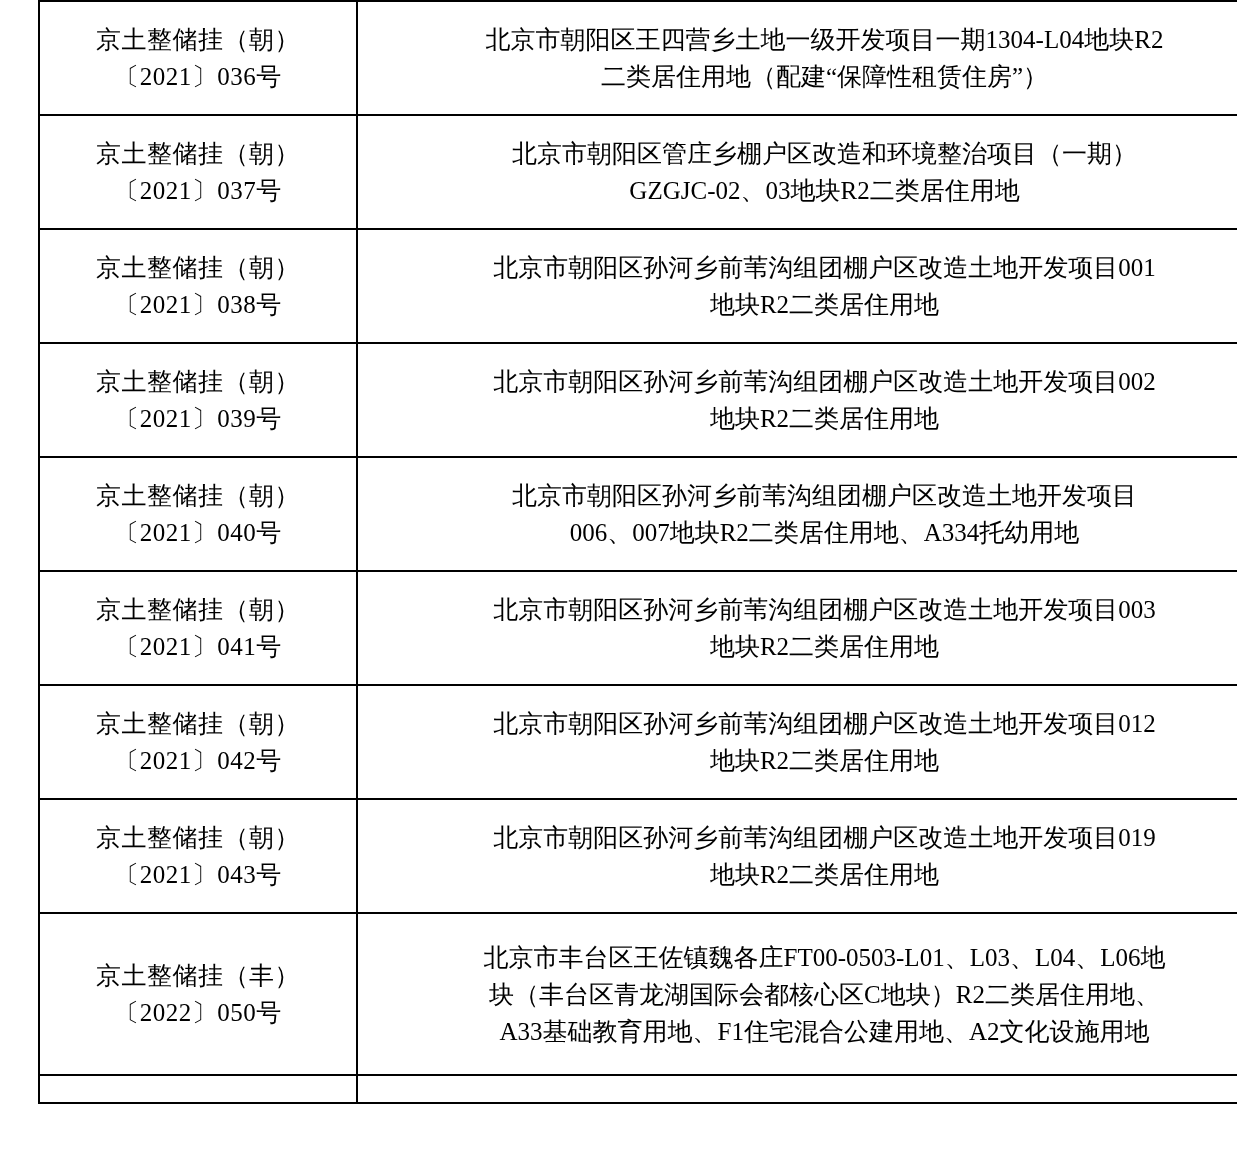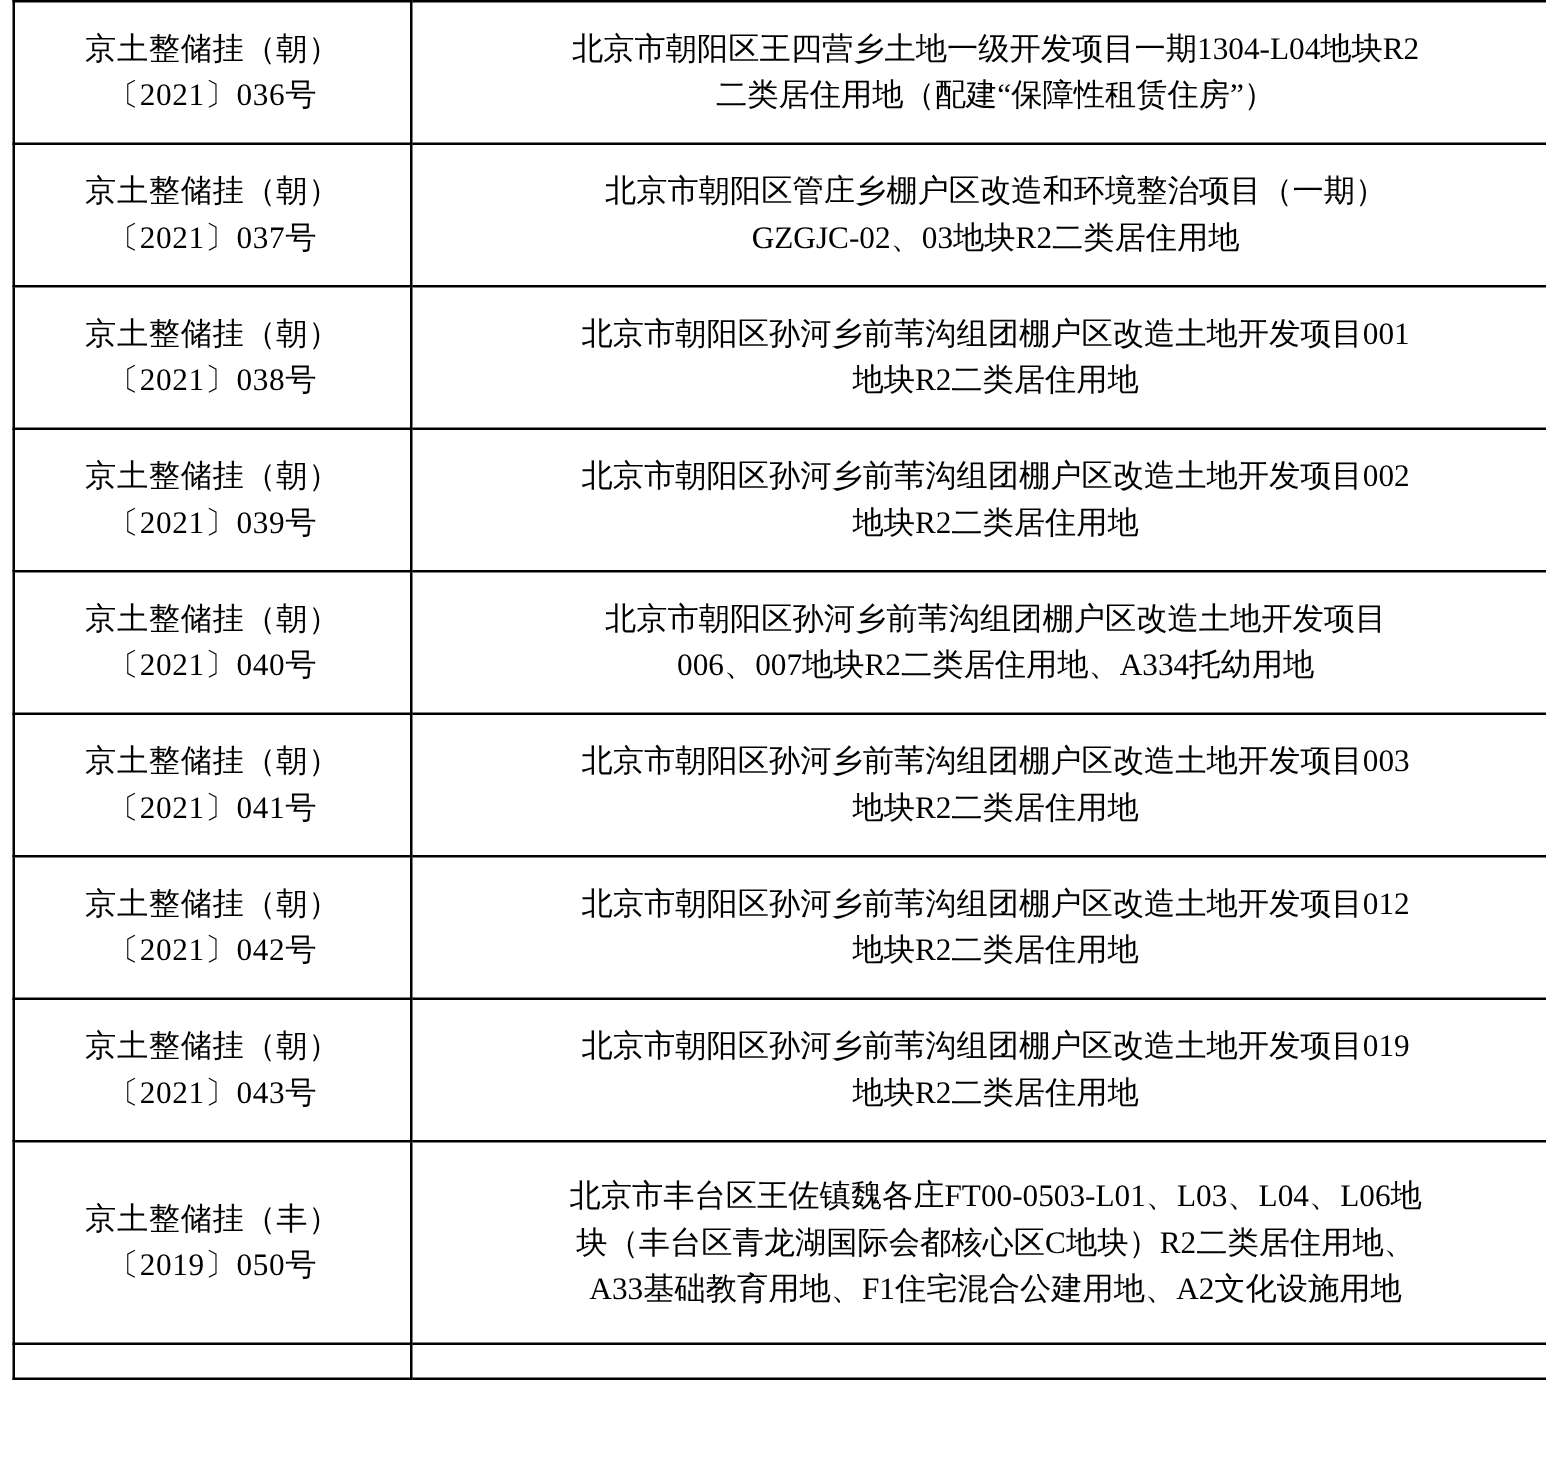--- a/index.html
+++ b/index.html
@@ -9,20 +9,21 @@
   }
   body {
     width: 1237px;
     font-family: "Liberation Serif", "DejaVu Serif", serif;
     color: #000000;
   }
   .sheet {
     width: 1148px;
     box-sizing: border-box;
     padding: 0;
+    margin-left: 28px;
   }
   table.land-table {
     border-collapse: collapse;
     width: 1217px;
     margin: 0 10px;
     table-layout: fixed;
   }
   table.land-table td {
     border: 2px solid #000000;
     vertical-align: middle;
@@ -99,21 +100,21 @@
 地块R2二类居住用地</td>
       </tr>
       <tr class="row-tall">
         <td class="code-cell">京土整储挂（朝）
 〔2021〕043号</td>
         <td class="desc-cell">北京市朝阳区孙河乡前苇沟组团棚户区改造土地开发项目019
 地块R2二类居住用地</td>
       </tr>
       <tr class="row-triple">
         <td class="code-cell">京土整储挂（丰）
-〔2019〕050号</td>
+〔2022〕050号</td>
         <td class="desc-cell">北京市丰台区王佐镇魏各庄FT00-0503-L01、L03、L04、L06地
 块（丰台区青龙湖国际会都核心区C地块）R2二类居住用地、
 A33基础教育用地、F1住宅混合公建用地、A2文化设施用地</td>
       </tr>
       <tr class="clip-row">
         <td></td>
         <td></td>
       </tr>
     </tbody>
   </table>

